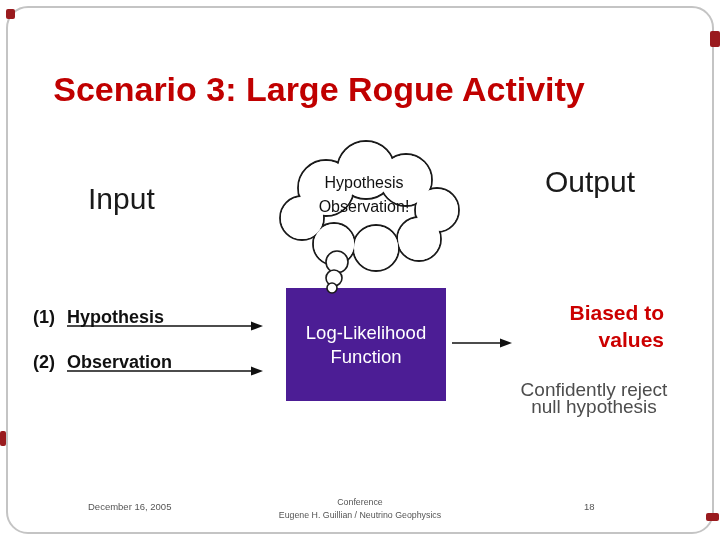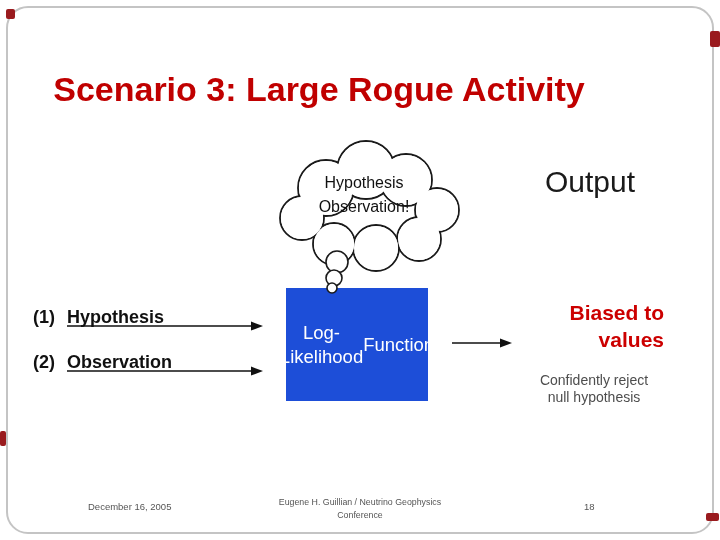--- a/index.html
+++ b/index.html
@@ -33,33 +33,33 @@
   }
   .cloud-text .emph{font-weight:bold;text-decoration:underline;}
 
   .item-row{position:absolute;font-size:18px;font-weight:bold;color:#111;white-space:nowrap;}
   .item-num{position:absolute;left:0;}
   .item-lbl{position:absolute;left:34px;}
   .row1{left:33px;top:307px;}
   .row2{left:33px;top:352px;}
 
   .bbox{
-    position:absolute;left:286px;top:288px;width:142px;height:113px;
-    background:#1d4ed8;color:#ffffff;display:flex;
+    position:absolute;left:286px;top:288px;width:160px;height:113px;
+    background:#4c1d95;color:#ffffff;display:flex;flex-direction:column;
     justify-content:center;align-items:center;text-align:center;
     font-size:18.5px;line-height:24px;
   }
 
   .result{
     position:absolute;left:524px;top:299px;width:140px;text-align:right;
     font-size:21px;line-height:27px;font-weight:bold;color:#cc0000;
   }
   .note{
-    position:absolute;left:516px;top:372px;width:156px;text-align:center;
-    font-size:14px;line-height:17px;color:#4d4d4d;
+    position:absolute;left:516px;top:381px;width:156px;text-align:center;
+    font-size:19px;line-height:17px;color:#4d4d4d;
   }
 
   .footer-date{position:absolute;left:88px;top:501px;font-size:9.5px;color:#555555;}
   .footer-credit{position:absolute;left:240px;top:496px;width:240px;text-align:center;
     font-size:8.8px;line-height:13px;color:#555555;}
   .footer-page{position:absolute;left:584px;top:501px;font-size:9.5px;color:#555555;}
 
   .overlay{position:absolute;left:0;top:0;width:720px;height:540px;pointer-events:none;}
 </style>
 </head>
@@ -68,20 +68,21 @@
 <div class="slide">
 
   <div class="frame"></div>
   <div class="corner-mark mark-tl"></div>
   <div class="corner-mark mark-rt"></div>
   <div class="corner-mark mark-lb"></div>
   <div class="corner-mark mark-br"></div>
 
   <h1 class="title">Scenario 3: Large Rogue Activity</h1>
 
+  <div class="io-label input-label">Input</div>
   <div class="io-label output-label">Output</div>
 
   <svg class="cloud-svg" viewBox="0 0 190 152" aria-hidden="true">
     <g fill="#ffffff" stroke="#1a1a1a" stroke-width="1.8">
       <circle cx="50" cy="48" r="28"></circle>
       <circle cx="90" cy="30" r="29"></circle>
       <circle cx="130" cy="40" r="26"></circle>
       <circle cx="161" cy="70" r="22"></circle>
       <circle cx="143" cy="99" r="22"></circle>
       <circle cx="100" cy="108" r="23"></circle>
@@ -124,22 +125,22 @@
     <div>values</div>
   </div>
 
   <div class="note">
     <div>Confidently reject</div>
     <div>null hypothesis</div>
   </div>
 
   <div class="footer-date">December 16, 2005</div>
   <div class="footer-credit">
+    <div>Conference</div>
     <div>Eugene H. Guillian / Neutrino Geophysics</div>
-    <div>Conference</div>
   </div>
   <div class="footer-page">18</div>
 
   <svg class="overlay" viewBox="0 0 720 540" aria-hidden="true">
 
     <g fill="#ffffff" stroke="#1a1a1a" stroke-width="1.6">
       <circle cx="337" cy="262" r="11"></circle>
       <circle cx="334" cy="278" r="8"></circle>
       <circle cx="332" cy="288" r="5"></circle>
     </g>

